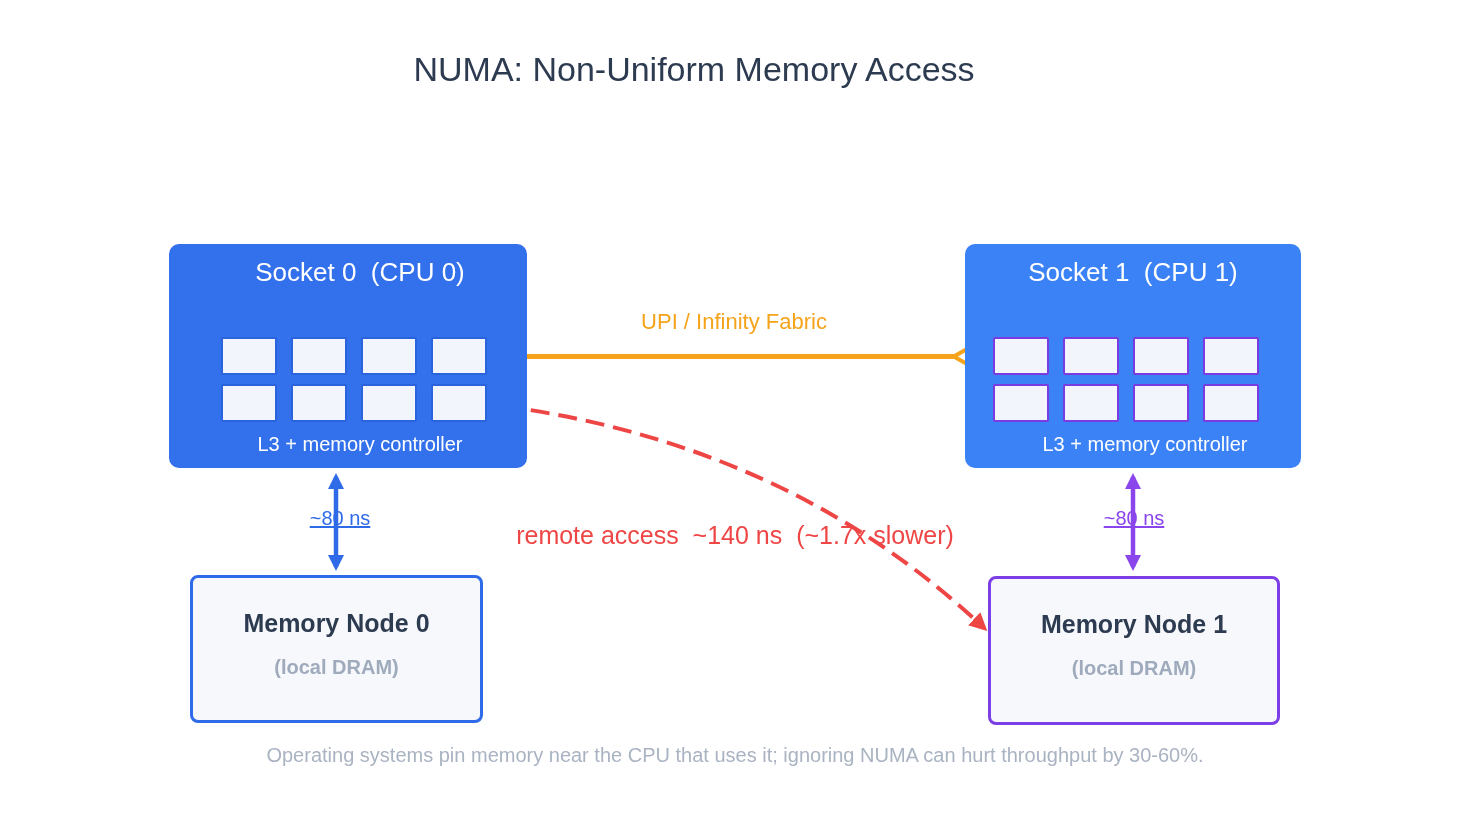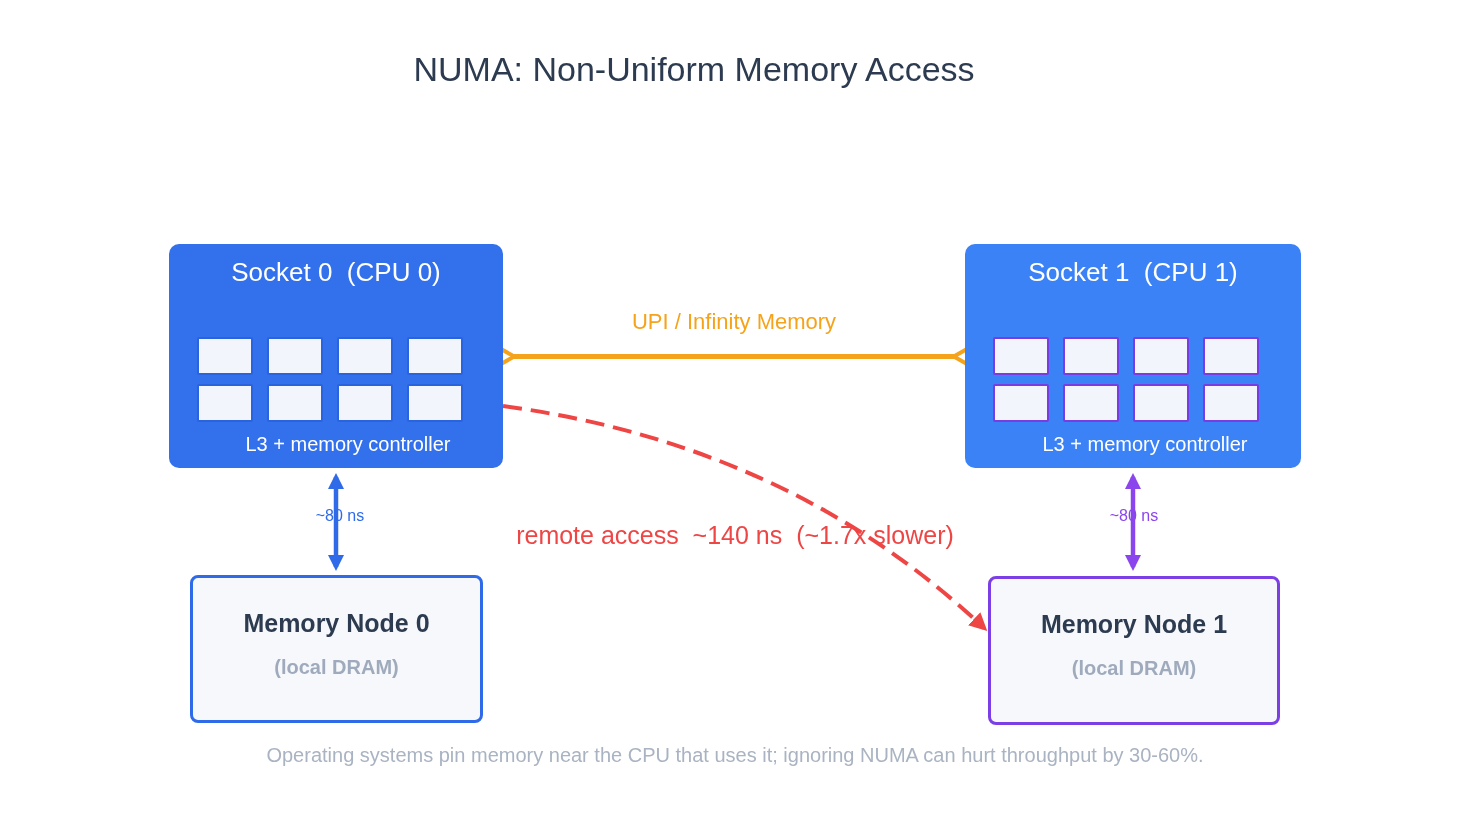--- a/index.html
+++ b/index.html
@@ -9,41 +9,41 @@
   .stage{position:relative;width:1470px;height:814px;background:#ffffff;}
   .abs{position:absolute;}
   .keep-ws{white-space:pre;}
 
   .title{left:694px;top:50px;font-size:34px;font-weight:400;color:#2D3B51;
          white-space:nowrap;transform:translateX(-50%);}
 
   .arrows{position:absolute;left:0;top:0;width:1470px;height:814px;pointer-events:none;}
 
   .socket{position:absolute;top:244px;width:334px;height:224px;border-radius:10px;}
-  .socket0{left:169px;background:#3370EC;}
+  .socket0{left:169px;background:#3370EC;padding-left:24px;}
   .socket1{left:965px;width:336px;background:#3b82f6;}
   .socket-title{margin-top:13px;text-align:center;font-size:26px;color:#ffffff;line-height:30px;}
   .cores{display:grid;grid-template-columns:repeat(4,56px);grid-auto-rows:38px;
          column-gap:14px;row-gap:9px;margin:50px 0 0 28px;width:266px;}
   .core{background:#F2F5FC;border-radius:2px;box-sizing:border-box;}
   .socket0 .core{border:2px solid #2A63DE;}
   .socket1 .core{border:2px solid #7A3BE0;}
   .socket-sub{position:absolute;bottom:12px;left:12px;width:100%;text-align:center;
               font-size:20px;color:#ffffff;line-height:24px;}
 
   .mem{position:absolute;background:#F6F8FB;border:3px solid;border-radius:8px;
        box-sizing:border-box;text-align:center;font-weight:bold;}
   .mem0{left:190px;top:575px;width:293px;height:148px;border-color:#2F6BE8;}
   .mem1{left:988px;top:576px;width:292px;height:149px;border-color:#7C3FE6;}
   .mem-title{margin-top:31px;font-size:25px;color:#2D3B51;line-height:28px;}
   .mem-sub{margin-top:19px;font-size:20px;color:#9FABBD;line-height:22px;}
 
   .upi-label{left:734px;top:309px;font-size:22px;color:#F5A31B;white-space:nowrap;
              transform:translateX(-50%);}
-  .lat{top:507px;font-size:16px;white-space:nowrap;transform:translateX(-50%);}
+  .lat{top:507px;font-size:20px;white-space:nowrap;transform:translateX(-50%);text-decoration:underline;}
   .lat-left{left:340px;color:#2F6BE8;}
   .lat-right{left:1134px;color:#8A45EC;}
   .remote-label{left:735px;top:521px;font-size:25px;color:#EE4545;
                 transform:translateX(-50%);}
   .caption{left:735px;top:744px;font-size:20px;color:#A9B3C2;white-space:nowrap;
            transform:translateX(-50%);}
 </style>
 </head>
 <body>
 
@@ -99,21 +99,21 @@
       <div class="core"></div>
       <div class="core"></div>
       <div class="core"></div>
       <div class="core"></div>
       <div class="core"></div>
       <div class="core"></div>
     </div>
     <div class="socket-sub">L3 + memory controller</div>
   </div>
 
-  <div class="abs upi-label">UPI / Infinity Memory</div>
+  <div class="abs upi-label">UPI / Infinity Fabric</div>
 
   <div class="abs lat lat-left">~80 ns</div>
   <div class="abs lat lat-right">~80 ns</div>
 
   <div class="abs remote-label keep-ws">remote access  ~140 ns  (~1.7x slower)</div>
 
   <div class="mem mem0">
     <div class="mem-title">Memory Node 0</div>
     <div class="mem-sub">(local DRAM)</div>
   </div>

